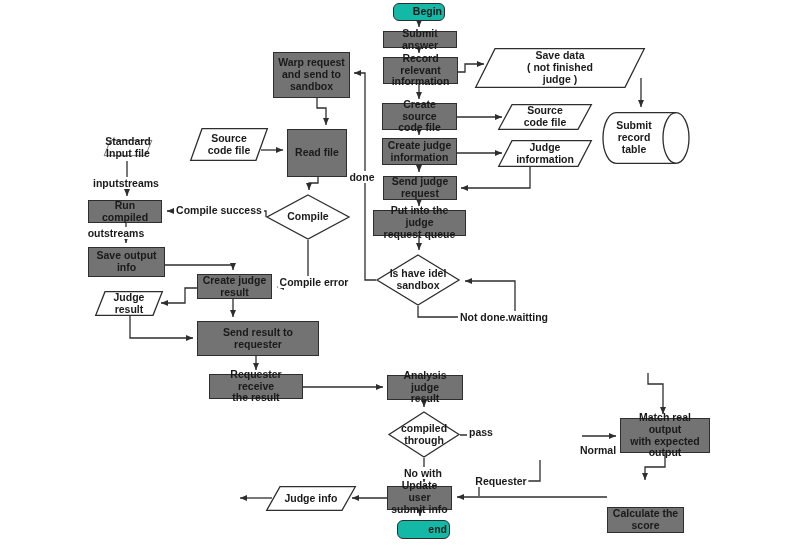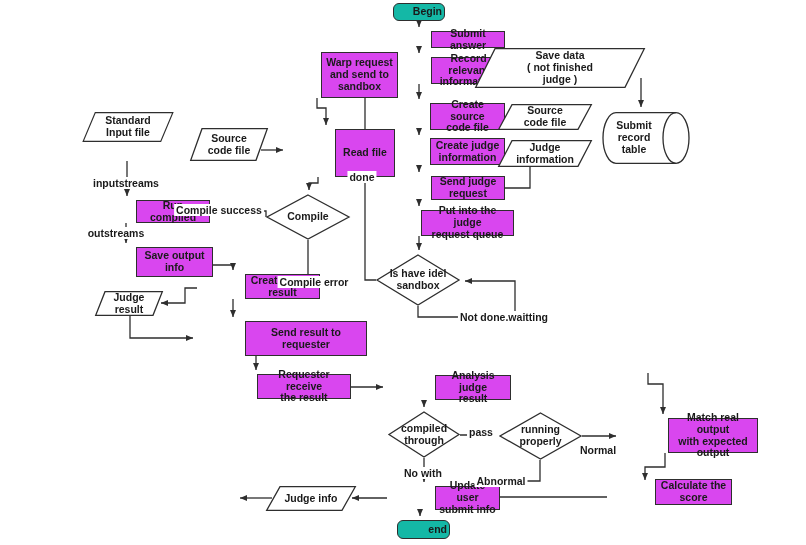--- a/index.html
+++ b/index.html
@@ -3,21 +3,21 @@
 <meta charset="utf-8">
 <style>
   html,body{margin:0;padding:0;background:#ffffff;}
   #canvas{position:relative;width:806px;height:545px;background:#ffffff;overflow:hidden;
           font-family:"Liberation Sans",sans-serif;}
   svg.edges{position:absolute;left:0;top:0;z-index:1;}
   svg.edges path{stroke:#2e2e2e;stroke-width:1.3;fill:none;}
   .node{position:absolute;z-index:2;display:flex;align-items:center;justify-content:center;
         text-align:center;font:700 10.5px "Liberation Sans",sans-serif;color:#1a1a1a;
         line-height:1.12;box-sizing:border-box;}
-  .rect{background:#d946ef;border:1.3px solid #2e2e2e;margin-left:48px;}
+  .rect{background:#737373;border:1.3px solid #2e2e2e;}
   .term{background:#14b8a6;border:1.3px solid #2e2e2e;border-radius:6px;justify-content:flex-end;}
   .node .shape{position:absolute;left:0;top:0;width:100%;height:100%;overflow:visible;}
   .lbl{position:relative;z-index:2;padding:0 2px;white-space:pre-line;}
   .edge-label{position:absolute;transform:translate(-50%,-50%);background:#fff;z-index:3;
               font:700 10.5px "Liberation Sans",sans-serif;color:#1a1a1a;padding:0 2px;
               white-space:nowrap;}
 </style>
 </head>
 <body>
 
@@ -134,21 +134,21 @@
     </div>
 
   <div class="node rect" style="left:273px;top:52px;width:77px;height:46px">
       <span class="lbl">Warp request
 and send to
 sandbox</span>
     </div>
   <div class="node rect" style="left:287px;top:129px;width:60px;height:48px">
       <span class="lbl">Read file</span>
     </div>
-  <div class="node" style="left:78px;top:112px;width:100px;height:30px">
+  <div class="node" style="left:78px;top:140px;width:100px;height:16px">
       <svg viewBox="0 0 100 33" class="shape">
         <polygon points="14,0.7 99.3,0.7 86,32.3 0.7,32.3" style="stroke:#2e2e2e;stroke-width:1.3;fill:#ffffff"></polygon>
       </svg>
       <span class="lbl">Standard
 Input file</span>
     </div>
   <div class="node" style="left:190px;top:128px;width:78px;height:33px">
       <svg viewBox="0 0 78 33" class="shape">
         <polygon points="12,0.7 77.3,0.7 66,32.3 0.7,32.3" style="stroke:#2e2e2e;stroke-width:1.3;fill:#ffffff"></polygon>
       </svg>
@@ -190,34 +190,27 @@
   <div class="node rect" style="left:387px;top:375px;width:76px;height:25px">
       <span class="lbl">Analysis judge
 result</span>
     </div>
   <div class="node" style="left:388px;top:411px;width:72px;height:47px">
       <svg viewBox="0 0 72 47" class="shape">
         <polygon points="36,1 71,23.5 36,46 1,23.5" style="stroke:#2e2e2e;stroke-width:1.3;fill:#ffffff"></polygon>
       </svg>
       <span class="lbl">compiled
 through</span>
-    </div>
-  <div class="node" style="left:499px;top:412px;width:83px;height:48px">
-      <svg viewBox="0 0 83 48" class="shape">
-        <polygon points="41.5,1 82,24 41.5,47 1,24" style="stroke:#2e2e2e;stroke-width:1.3;fill:#ffffff"></polygon>
-      </svg>
-      <span class="lbl">running
-properly</span>
     </div>
   <div class="node rect" style="left:620px;top:418px;width:90px;height:35px">
       <span class="lbl">Match real output
 with expected
 output</span>
     </div>
-  <div class="node rect" style="left:607px;top:479px;width:77px;height:26px">
+  <div class="node rect" style="left:607px;top:507px;width:77px;height:26px">
       <span class="lbl">Calculate the
 score</span>
     </div>
   <div class="node rect" style="left:387px;top:486px;width:65px;height:24px">
       <span class="lbl">Update user
 submit info</span>
     </div>
   <div class="node term" style="left:397px;top:520px;width:53px;height:19px">
       <span class="lbl">end</span>
     </div>
@@ -230,15 +223,15 @@
 
   <div class="edge-label" style="left:126px;top:183px">inputstreams</div>
   <div class="edge-label" style="left:116px;top:233px">outstreams</div>
   <div class="edge-label" style="left:219px;top:210px">Compile success</div>
   <div class="edge-label" style="left:314px;top:282px">Compile error</div>
   <div class="edge-label" style="left:362px;top:177px">done</div>
   <div class="edge-label" style="left:504px;top:317px">Not done.waitting</div>
   <div class="edge-label" style="left:481px;top:432px">pass</div>
   <div class="edge-label" style="left:423px;top:473px">No with</div>
   <div class="edge-label" style="left:598px;top:450px">Normal</div>
-  <div class="edge-label" style="left:501px;top:481px">Abnormal</div>
+  <div class="edge-label" style="left:501px;top:481px">Requester</div>
 
 </div>
 
 </body></html>

